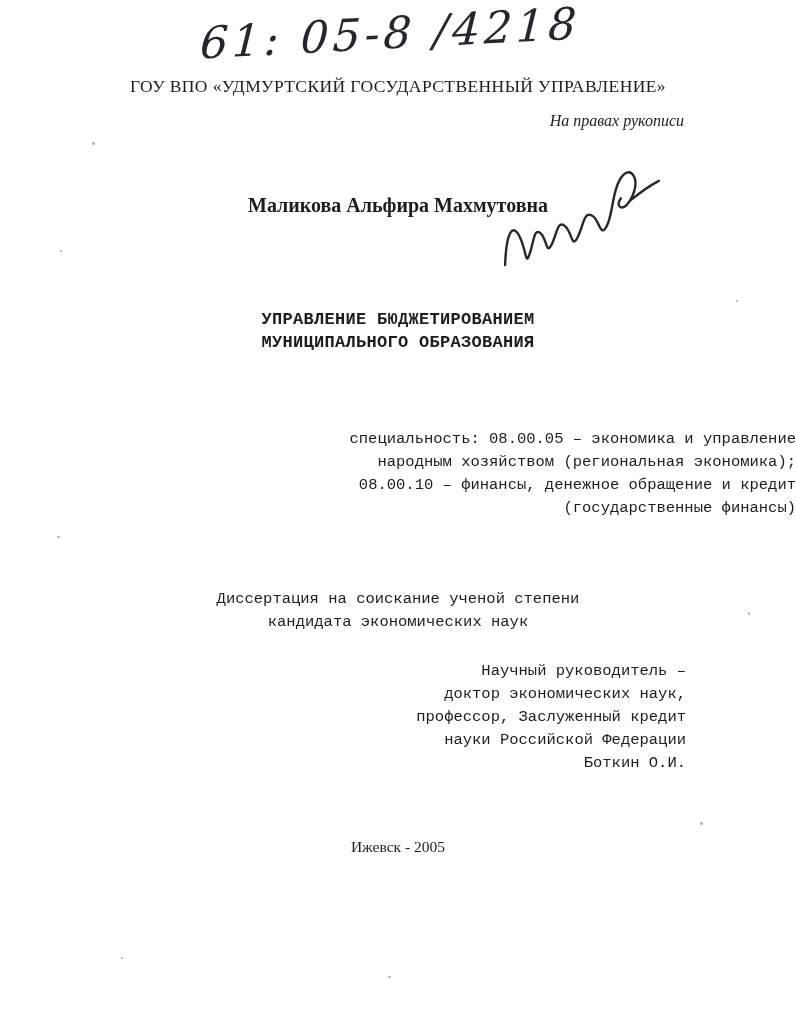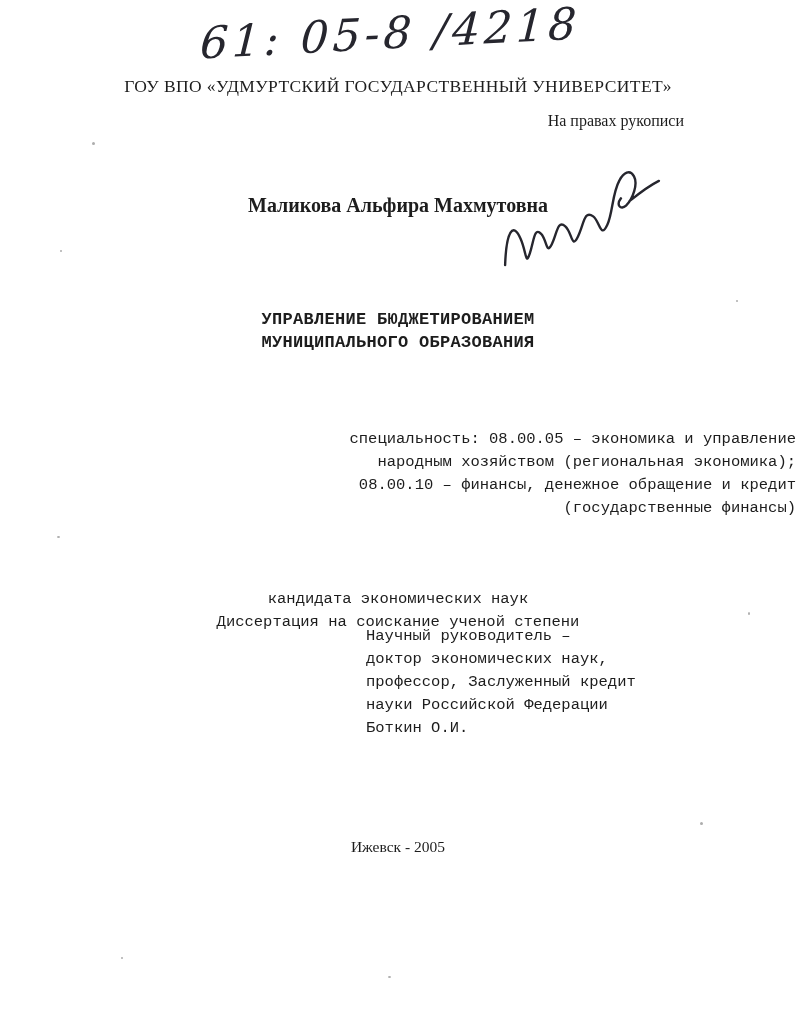--- a/index.html
+++ b/index.html
@@ -40,20 +40,21 @@
     text-align: center;
     font-size: 17.5px;
     font-weight: 500;
     letter-spacing: 0.4px;
   }
 
   .manuscript-note {
     position: absolute;
     top: 112px;
     right: 112px;
+    font-style: italic;
     font-size: 16px;
   }
 
   .author {
     position: absolute;
     top: 194px;
     left: 0;
     width: 100%;
     text-align: center;
     font-weight: bold;
@@ -96,24 +97,24 @@
     top: 588px;
     left: 0;
     width: 100%;
     text-align: center;
     font-size: 15.5px;
     line-height: 23px;
   }
 
   .advisor {
     position: absolute;
-    top: 625px;
+    top: 660px;
     right: 110px;
     width: 320px;
-    text-align: left;
+    text-align: right;
     font-size: 15.5px;
     line-height: 23px;
   }
 
   .city-year {
     position: absolute;
     top: 838px;
     left: 0;
     width: 100%;
     text-align: center;
@@ -138,21 +139,21 @@
   .s7 { left: 60px;  top: 250px; width: 2px; height: 2px; }
   .s8 { left: 748px; top: 612px; width: 2px; height: 3px; }
 </style>
 </head>
 <body>
 
 <div class="page">
 
   <div class="catalog">61: 05-8 /4218</div>
 
-  <div class="university">ГОУ ВПО «УДМУРТСКИЙ ГОСУДАРСТВЕННЫЙ УНИВЕРСИТЕТ»</div>
+  <div class="university">ГОУ ВПО «УДМУРТСКИЙ ГОСУДАРСТВЕННЫЙ УПРАВЛЕНИЕ»</div>
 
   <div class="manuscript-note">На правах рукописи</div>
 
   <div class="author">Маликова Альфира Махмутовна</div>
 
   <svg class="signature" viewBox="0 0 180 110" fill="none" xmlns="http://www.w3.org/2000/svg">
     <path d="M8,86 C14,52 22,44 27,62 C31,76 28,90 34,78 C40,66 42,52 48,60 C53,67 50,82 57,72 C64,62 66,48 73,56 C79,63 76,80 84,68 C92,56 94,42 102,50 C108,56 106,74 115,60 C122,49 124,30 133,18 C138,11 145,8 148,16 C151,24 144,38 136,44 C130,48 126,42 132,36 M140,40 C150,34 160,28 172,24" stroke="#26262e" stroke-width="2.4" stroke-linecap="round" stroke-linejoin="round"></path>
   </svg>
 
   <div class="title">
@@ -161,22 +162,22 @@
   </div>
 
   <div class="specialty">
     <span class="line">специальность: 08.00.05 – экономика и управление</span>
     <span class="line">народным хозяйством (региональная экономика);</span>
     <span class="line">08.00.10 – финансы, денежное обращение и кредит</span>
     <span class="line">(государственные финансы)</span>
   </div>
 
   <div class="dissertation">
+    <span class="line">Диссертация на соискание ученой степени</span>
     <span class="line">кандидата экономических наук</span>
-    <span class="line">Диссертация на соискание ученой степени</span>
   </div>
 
   <div class="advisor">
     <span class="line">Научный руководитель –</span>
     <span class="line">доктор экономических наук,</span>
     <span class="line">профессор, Заслуженный кредит</span>
     <span class="line">науки Российской Федерации</span>
     <span class="line">Боткин О.И.</span>
   </div>
 

